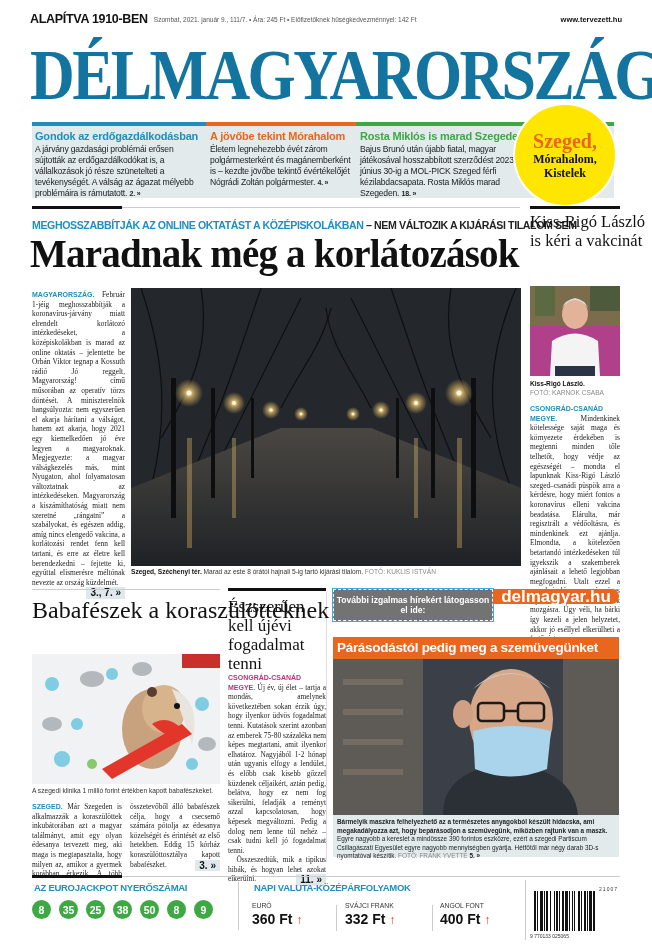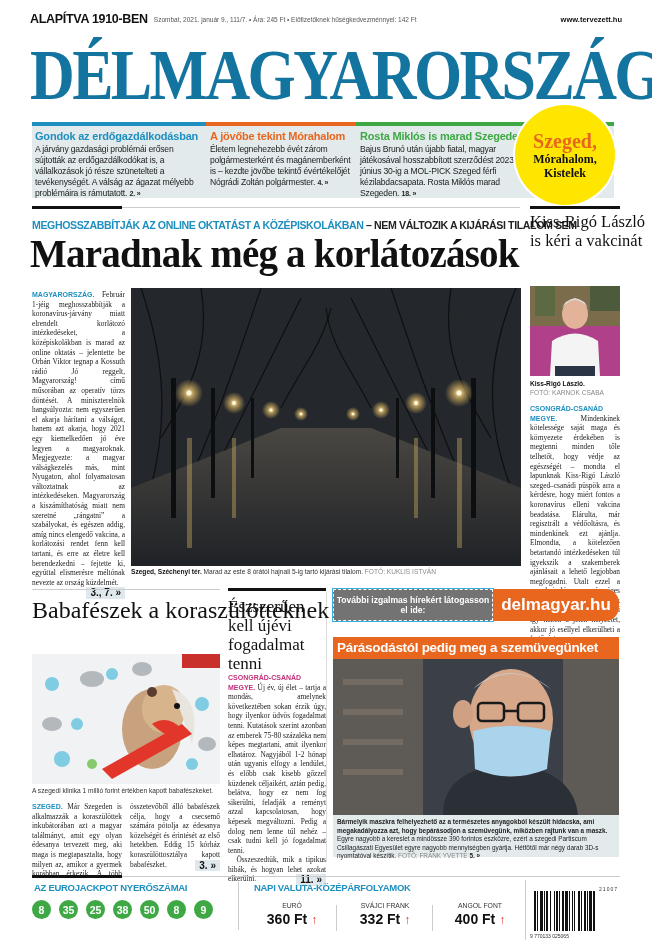--- a/index.html
+++ b/index.html
@@ -56,31 +56,31 @@
   .kr-col { left: 530px; top: 404px; width: 90px; }
 
   
   .baba-head { left: 32px; top: 597px; font-family: "Liberation Serif", serif; font-size: 24px; line-height: 26px; color: #111; }
   .baba-photo { left: 32px; top: 654px; width: 188px; height: 130px; overflow: hidden; background: #e9ecef; }
   .esz-head { left: 228px; top: 597px; width: 100px; font-family: "Liberation Serif", serif; font-size: 17px; line-height: 19px; color: #111; }
   .esz-col { left: 228px; top: 673px; width: 98px; }
 
   .promo { left: 333px; top: 589px; width: 286px; height: 32px; display: flex; }
   .promo-left { width: 160px; height: 32px; background: #737373; border: 1px dashed #fff; outline: 1px solid #37aee0; color: #fff; font-size: 8.6px; font-weight: 700; line-height: 10px; text-align: center; display: flex; align-items: center; justify-content: center; }
-  .promo-right { width: 126px; height: 32px; background: #e8661e; color: #fff; font-size: 17px; font-weight: 700; display: flex; align-items: center; justify-content: center; border-radius: 0 14px 14px 0; }
+  .promo-right { width: 126px; height: 15px; background: #e8661e; color: #fff; font-size: 17px; font-weight: 700; display: flex; align-items: center; justify-content: center; border-radius: 0 14px 14px 0; }
 
   .par-head { left: 333px; top: 637px; width: 286px; height: 22px; background: #e8661e; color: #fff; font-size: 13.5px; font-weight: 700; line-height: 22px; padding-left: 4px; letter-spacing: -0.3px; white-space: nowrap; }
   .par-photo { left: 333px; top: 659px; width: 286px; height: 156px; overflow: hidden; background: linear-gradient(135deg,#3a3f46 0%, #5d5550 45%, #2a2e34 100%); }
   .par-cap { left: 333px; top: 815px; width: 286px; height: 42px; background: #e2eaec; font-size: 6.4px; line-height: 8.5px; color: #222; padding: 3px 4px; }
 
   
   .foot-title { font-size: 9.5px; font-weight: 700; color: #1e8fbf; letter-spacing: -0.3px; white-space: nowrap; }
   .balls { left: 32px; top: 900px; display: flex; gap: 8px; }
   .ball { width: 19px; height: 19px; border-radius: 50%; background: #3ea844; color: #fff; font-size: 10.5px; font-weight: 700; display: flex; align-items: center; justify-content: center; }
-  .fx { position: absolute; top: 902px; width: 80px; text-align: center; }
+  .fx { position: absolute; top: 902px; width: 80px; }
   .fx .lbl { font-size: 6.8px; color: #333; }
   .fx .val { font-size: 14px; font-weight: 700; color: #111; margin-top: 2px; white-space: nowrap; }
   .fx .arr { color: #e2362b; font-size: 12px; }
   .vsep { position: absolute; width: 1px; background: #ccc; }
   .barcode { left: 530px; top: 887px; width: 88px; height: 50px; }
 </style>
 </head>
 <body>
 
 <div class="abs topline">

